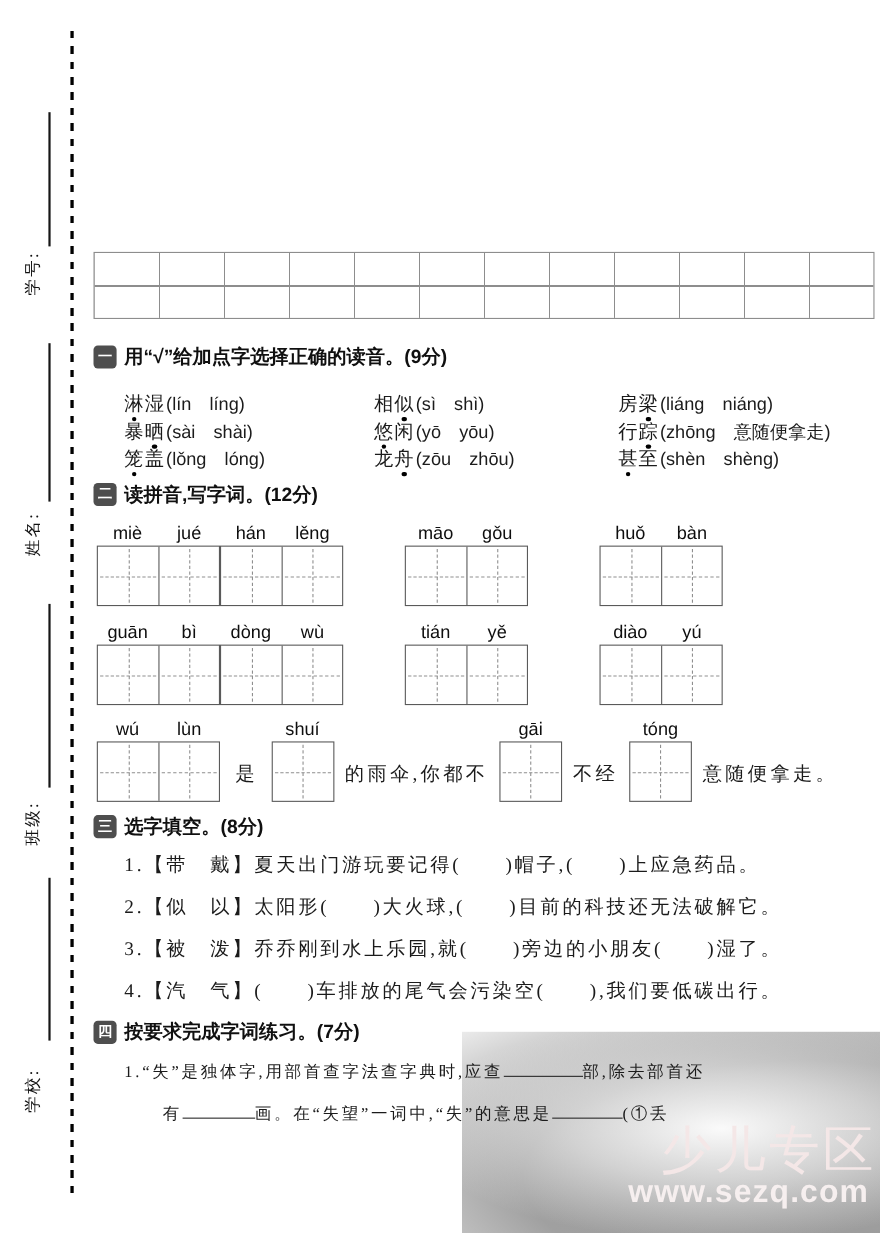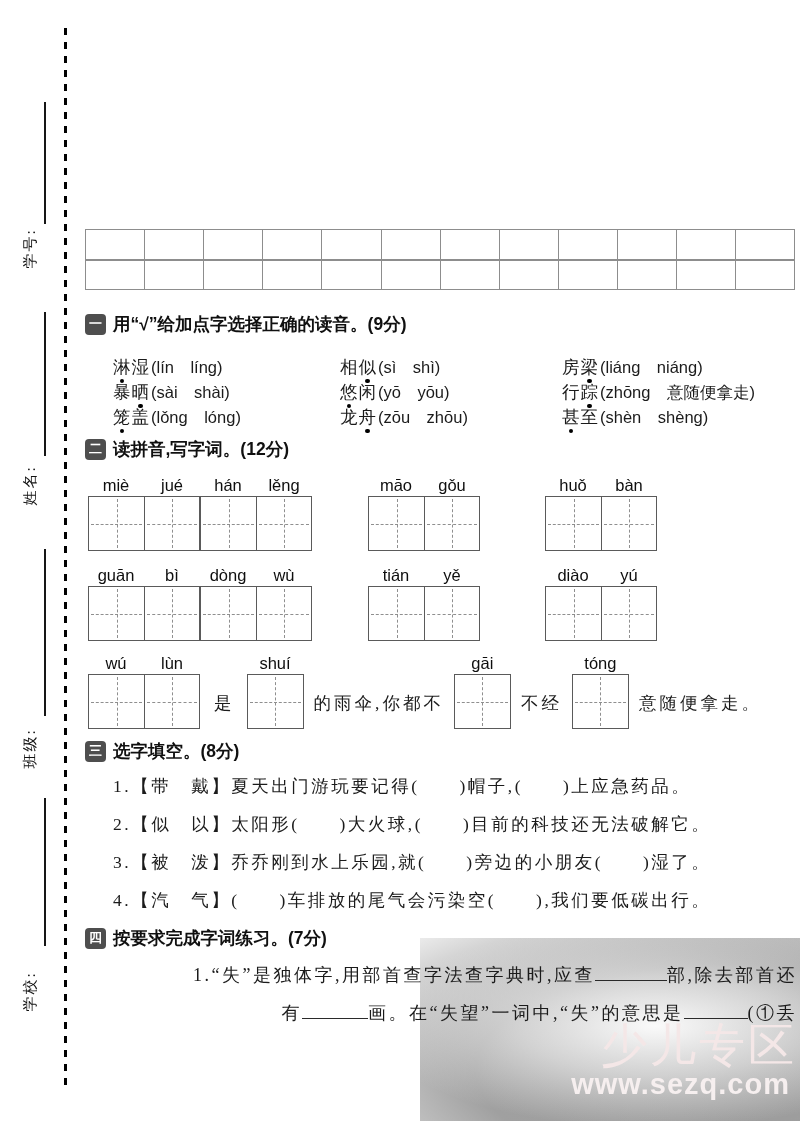--- a/index.html
+++ b/index.html
@@ -69,21 +69,21 @@
   .srow .txt { font-size:17.5px; letter-spacing:3px; line-height:24px; margin-bottom:14px; white-space:nowrap; }
   .t1 { margin:0 12px 14px 14px; } .t2 { margin:0 10px 14px 10px; }
   .t3 { margin:0 10px 14px 10px; } .t4 { margin:0 0 14px 10px; }
 
   
   .s3items { margin-top:11px; padding-left:28px; }
   .s3item { height:24px; line-height:24px; margin-bottom:14px; font-size:17.5px;
             letter-spacing:2.5px; white-space:nowrap; }
 
   
-  .q1 { margin-top:13px; font-size:18px; letter-spacing:2.5px;text-align:right; }
+  .q1 { margin-top:13px; font-size:15px; letter-spacing:2.5px; }
   .qline { height:25px; line-height:25px; margin-bottom:13px; white-space:nowrap; }
   .qline.first { padding-left:28px; } .qline.cont { padding-left:63px; }
   .blank { display:inline-block; height:15px; border-bottom:1.5px solid #2a2a2a; vertical-align:baseline; }
   .b70 { width:72px; } .b66 { width:66px; } .b62 { width:64px; }
 </style>
 </head>
 <body>
 
 <div class="page">
 

